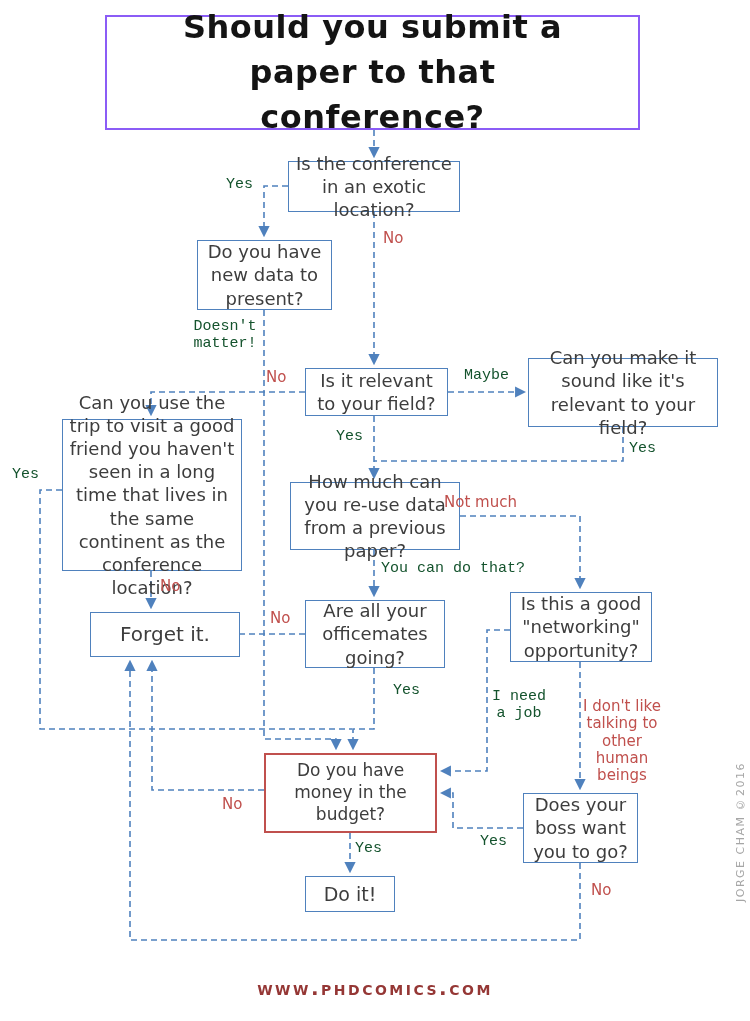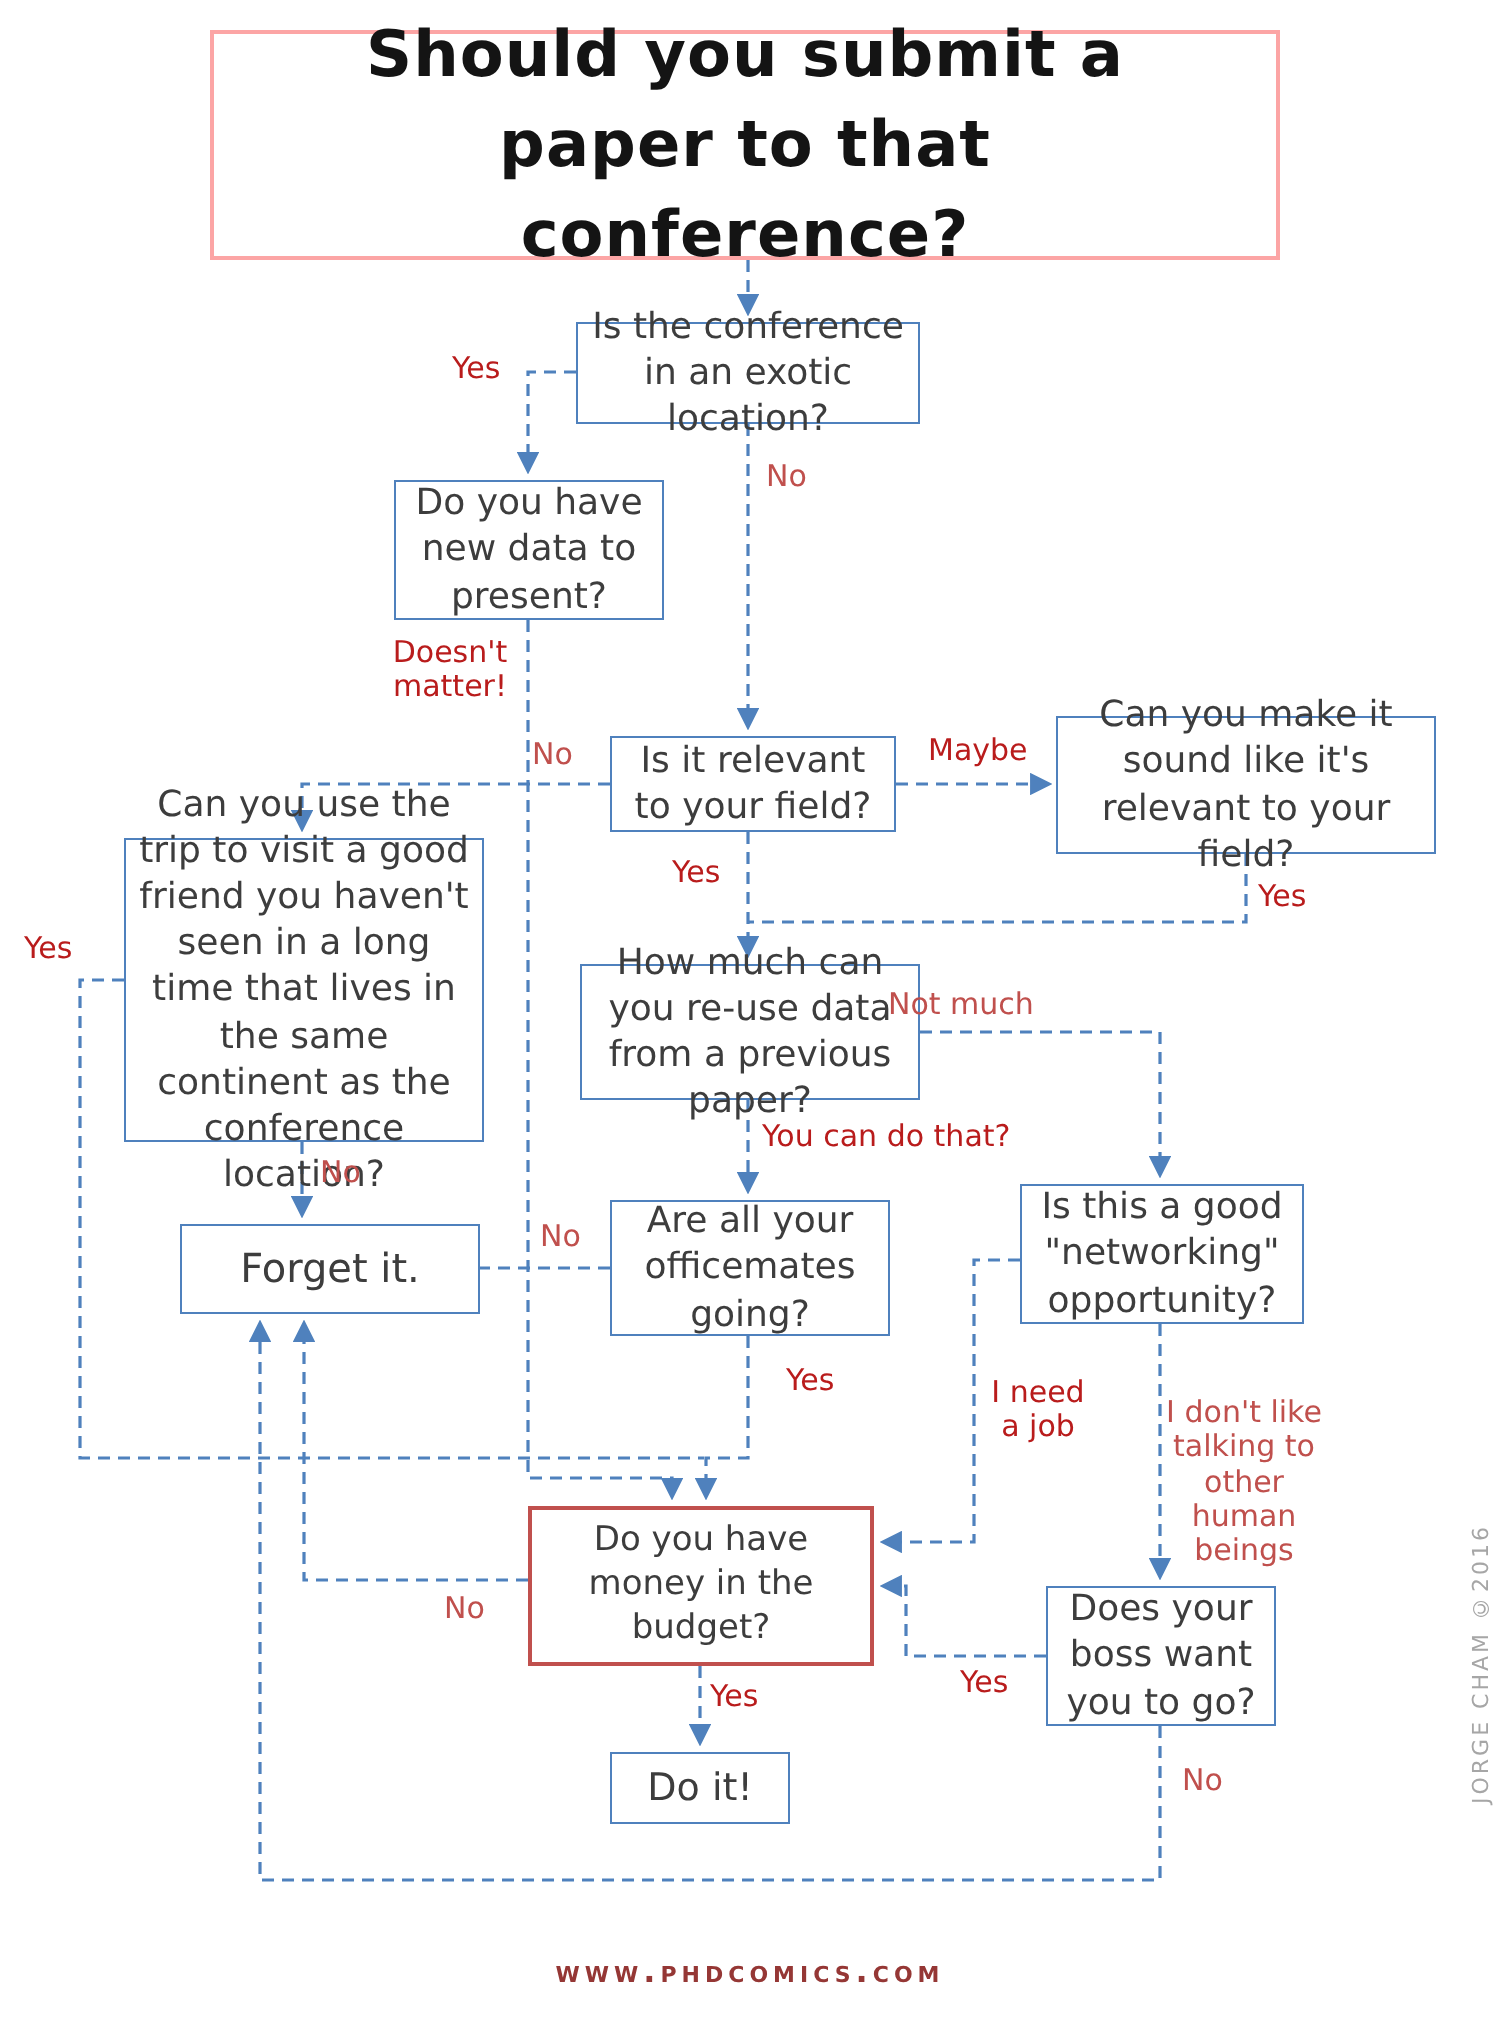--- a/index.html
+++ b/index.html
@@ -12,32 +12,32 @@
   .node{
     position:absolute;box-sizing:border-box;border:1.6px solid #4f81bd;background:#ffffff;
     display:flex;align-items:center;justify-content:center;text-align:center;
     color:#3d3d3d;font-size:18px;line-height:1.28;padding:4px 6px;
   }
   .node.red{border:2px solid #c0504d;font-size:17px;padding:4px 5px;}
   .node.big{font-size:20px;}
   .node.medium{font-size:19px;}
   .node.narrowpad{padding:20px 8px;}
   .title-box{
-    position:absolute;box-sizing:border-box;border:2px solid #fca5a5;background:#fff;
+    position:absolute;box-sizing:border-box;border:2px solid #8b5cf6;background:#fff;
     display:flex;align-items:center;justify-content:center;text-align:center;
     font-weight:bold;font-size:32px;line-height:1.4;color:#141414;letter-spacing:.5px;
     padding:0 30px;
   }
   .lbl{position:absolute;font-size:15px;line-height:1.15;white-space:nowrap;}
   .lbl.wrap{white-space:normal;text-align:center;}
-  .yes{color:#b91c1c;}
+  .yes{color:#14532d;font-family:Liberation Mono, monospace;}
   .no{color:#c0504d;}
   .footer{
     position:absolute;left:0;right:0;top:976px;text-align:center;
-    color:#953735;font-weight:bold;font-size:16px;letter-spacing:2.5px;
+    color:#953735;font-weight:bold;font-size:20px;letter-spacing:2.5px;
     font-variant:small-caps;
   }
   .credit{
     position:absolute;right:3px;top:752px;height:150px;
     writing-mode:vertical-rl;transform:rotate(180deg);
     color:#a6a6a6;font-size:11px;letter-spacing:1.5px;
   }
 </style>
 </head>
 <body>

